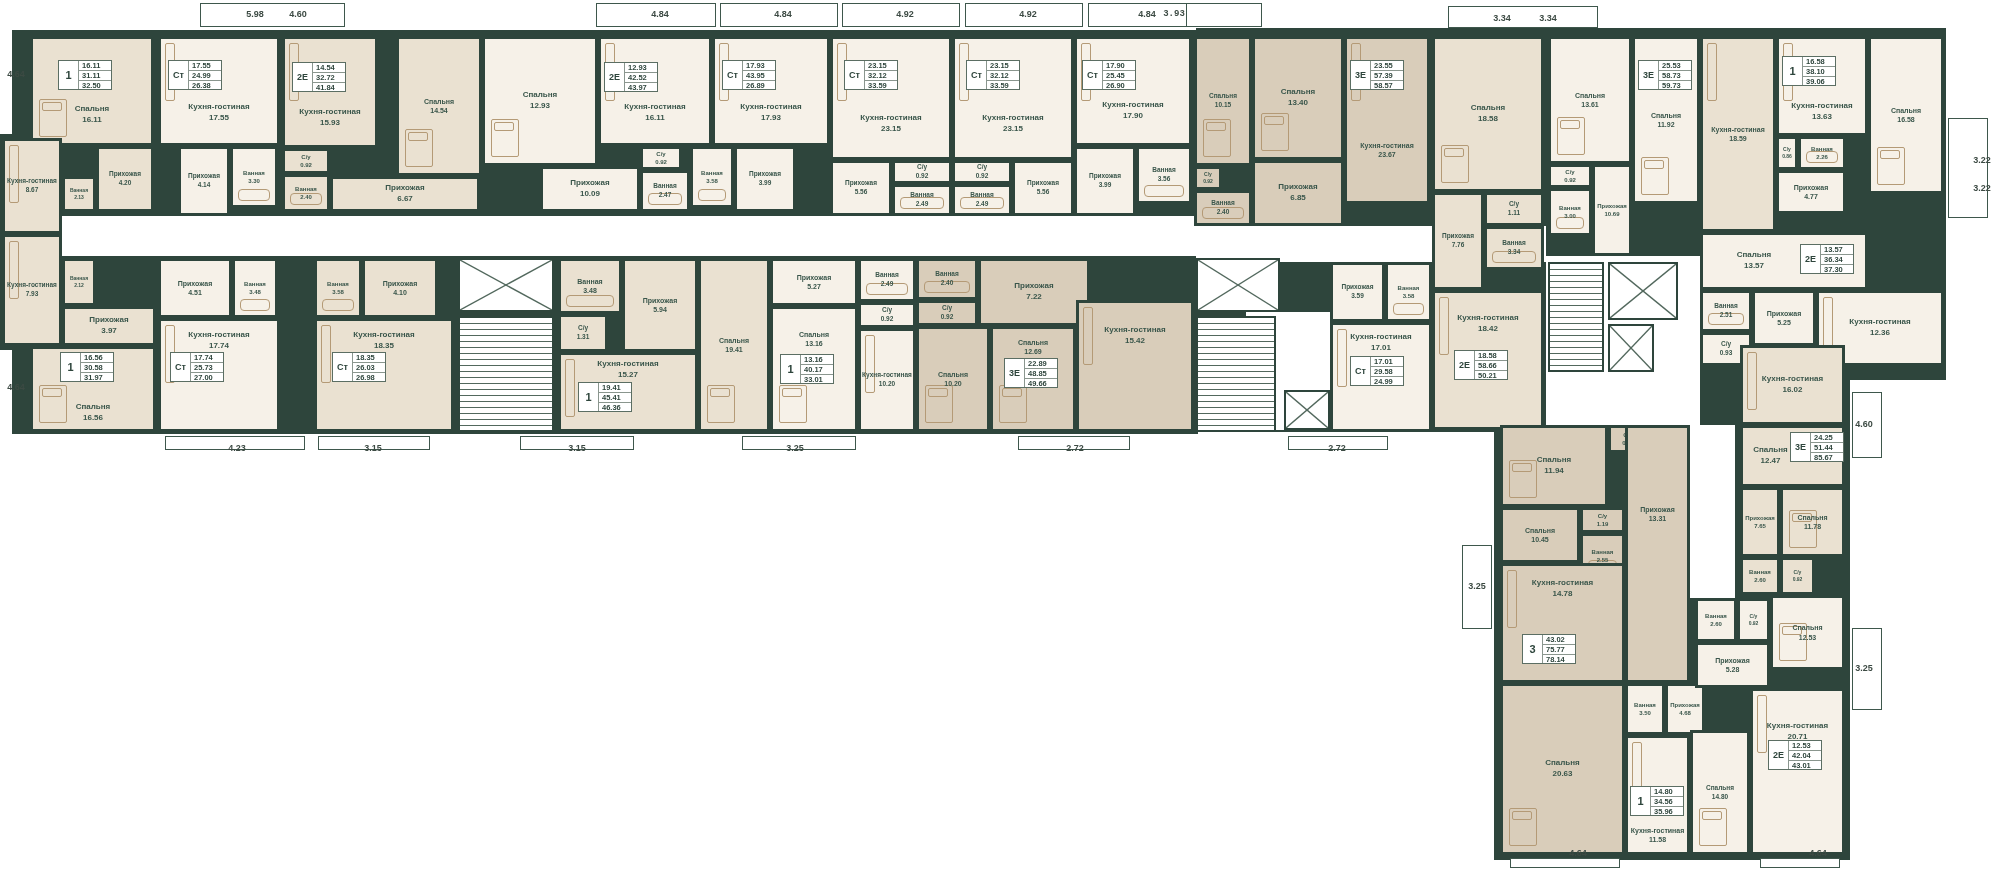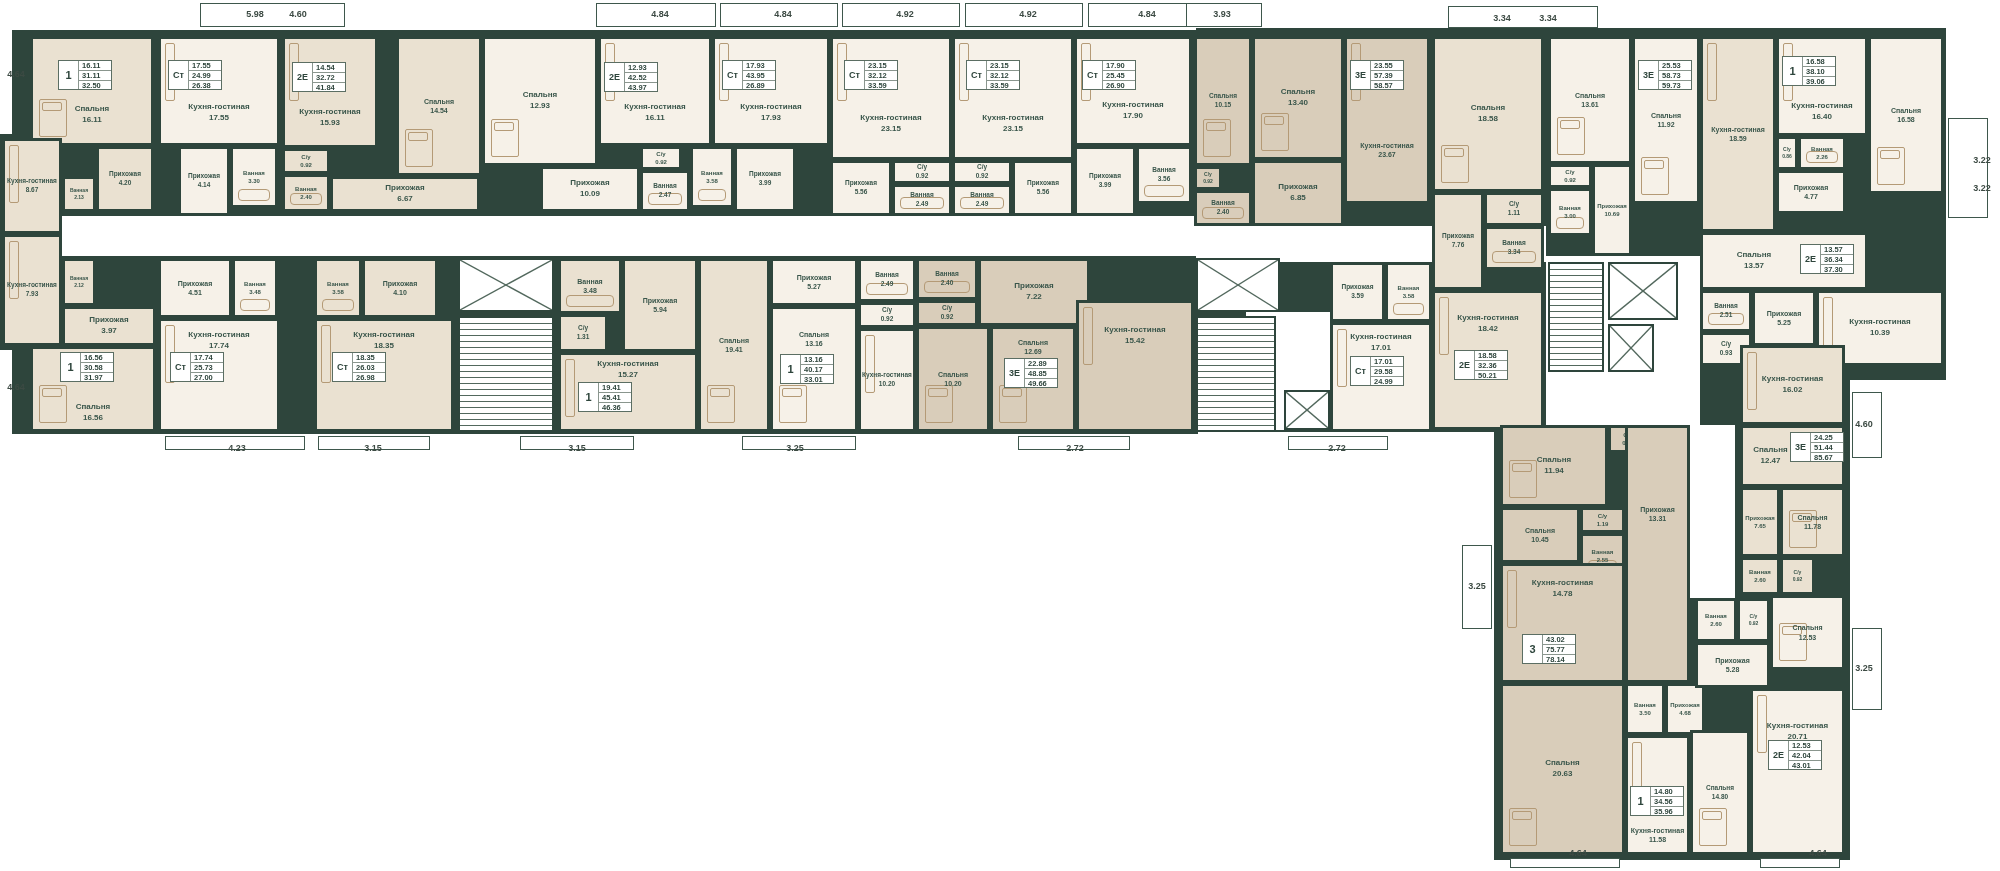--- a/index.html
+++ b/index.html
@@ -334,21 +334,21 @@
     </div>
     <div class="room f-a" style="left: 1592px; top: 164px; width: 40px; height: 92px;">
       <div class="room-label" style="font-size: 6px;">
         <span>Прихожая</span>
         <span>10.69</span>
       </div>
     </div>
     <div class="room f-a" style="left: 1776px; top: 36px; width: 92px; height: 100px;">
       <div class="room-label" style="font-size: 8px; transform: translate(0px, 26px);">
         <span>Кухня-гостиная</span>
-        <span>16.40</span>
+        <span>13.63</span>
       </div>
       <div class="furn" style="left: 4px; top: 4px; width: 8px; height: 56px;"></div>
     </div>
     <div class="room f-a" style="left: 1868px; top: 36px; width: 76px; height: 158px;">
       <div class="room-label" style="font-size: 7px;">
         <span>Спальня</span>
         <span>16.58</span>
       </div>
       <div class="furn" style="left: 6px; bottom: 6px; width: 26px; height: 36px;"></div>
       <div class="furn" style="left: 9px; bottom: 32px; width: 18px; height: 7px;"></div>
@@ -393,21 +393,21 @@
     </div>
     <div class="room f-a" style="left: 1752px; top: 290px; width: 64px; height: 56px;">
       <div class="room-label" style="font-size: 7px;">
         <span>Прихожая</span>
         <span>5.25</span>
       </div>
     </div>
     <div class="room f-a" style="left: 1816px; top: 290px; width: 128px; height: 76px;">
       <div class="room-label" style="font-size: 8px;">
         <span>Кухня-гостиная</span>
-        <span>10.39</span>
+        <span>12.36</span>
       </div>
       <div class="furn" style="left: 4px; top: 4px; width: 8px; height: 56px;"></div>
     </div>
     <div class="room f-b" style="left: 2px; top: 234px; width: 60px; height: 112px;">
       <div class="room-label" style="font-size: 6.5px;">
         <span>Кухня-гостиная</span>
         <span>7.93</span>
       </div>
       <div class="furn" style="left: 4px; top: 4px; width: 8px; height: 56px;"></div>
     </div>
@@ -990,21 +990,21 @@
       <div class="unit-vals">
         <div class="unit-val">17.01</div>
         <div class="unit-val">29.58</div>
         <div class="unit-val">24.99</div>
       </div>
     </div>
     <div class="unit-box" style="left: 1454px; top: 350px; width: 54px; height: 30px;">
       <div class="unit-type" style="font-size: 9px;">2Е</div>
       <div class="unit-vals">
         <div class="unit-val">18.58</div>
-        <div class="unit-val">32.36</div>
+        <div class="unit-val">58.66</div>
         <div class="unit-val">50.21</div>
       </div>
     </div>
     <div class="unit-box" style="left: 1522px; top: 634px; width: 54px; height: 30px;">
       <div class="unit-type">3</div>
       <div class="unit-vals">
         <div class="unit-val">43.02</div>
         <div class="unit-val">75.77</div>
         <div class="unit-val">78.14</div>
       </div>
@@ -1033,21 +1033,21 @@
         <div class="unit-val">43.01</div>
       </div>
     </div>
     <div class="dim" style="left: 255px; top: 14px;">5.98</div>
     <div class="dim" style="left: 298px; top: 14px;">4.60</div>
     <div class="dim" style="left: 660px; top: 14px;">4.84</div>
     <div class="dim" style="left: 783px; top: 14px;">4.84</div>
     <div class="dim" style="left: 905px; top: 14px;">4.92</div>
     <div class="dim" style="left: 1028px; top: 14px;">4.92</div>
     <div class="dim" style="left: 1147px; top: 14px;">4.84</div>
-    <div class="dim" style="left: 1222px; top: 14px;">3.93</div>
+    <div class="dim" style="left: 1174px; top: 14px; font-family: Liberation Mono, monospace;">3.93</div>
     <div class="dim" style="left: 1502px; top: 18px;">3.34</div>
     <div class="dim" style="left: 1548px; top: 18px;">3.34</div>
     <div class="dim" style="left: 16px; top: 74px;">4.64</div>
     <div class="dim" style="left: 16px; top: 387px;">4.64</div>
     <div class="dim" style="left: 237px; top: 448px;">4.23</div>
     <div class="dim" style="left: 373px; top: 448px;">3.15</div>
     <div class="dim" style="left: 577px; top: 448px;">3.15</div>
     <div class="dim" style="left: 795px; top: 448px;">3.25</div>
     <div class="dim" style="left: 1075px; top: 448px;">2.72</div>
     <div class="dim" style="left: 1337px; top: 448px;">2.72</div>

